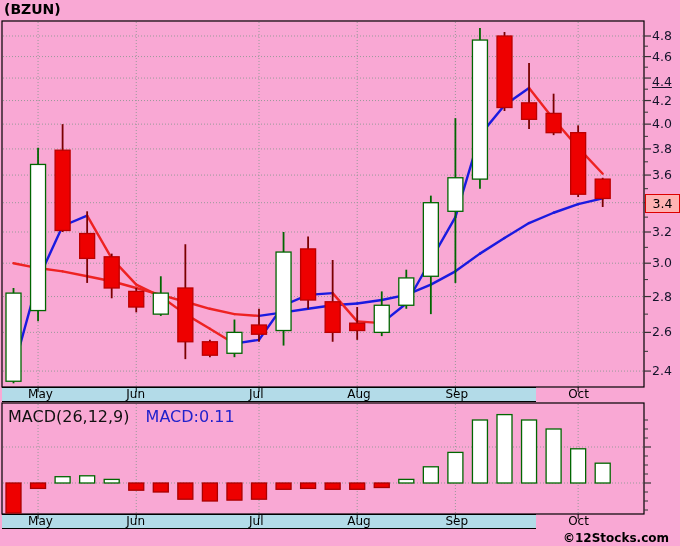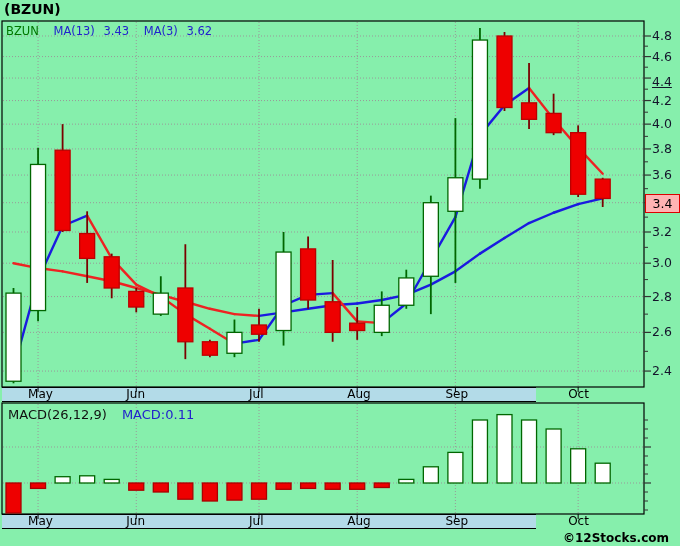--- a/index.html
+++ b/index.html
@@ -1,28 +1,28 @@
 <!DOCTYPE html>
 <html><head>
 <meta charset="utf-8">
 <style>
   html,body{margin:0;padding:0;background:#fff;}
-  #root{position:relative;width:680px;height:546px;background:#86efac;
+  #root{position:relative;width:680px;height:546px;background:#f9a8d4;
         font-family:"DejaVu Sans",sans-serif;overflow:hidden;}
   #title{position:absolute;left:4px;top:1px;font-size:14px;font-weight:bold;color:#000;}
   #plot{position:absolute;left:0;top:0;z-index:2;pointer-events:none;}
   .band{position:absolute;left:2px;width:534px;height:13px;border-top:1px solid #000;
         border-bottom:1px solid #000;z-index:1;}
   #band1{top:387px;}
   #band2{top:514px;}
   .month-label{position:absolute;top:0;font-size:12px;line-height:13px;color:#000;}
   .axis-label{position:absolute;font-size:12.5px;color:#14142b;white-space:nowrap;}
   #price-axis,#macd-axis{position:absolute;left:652px;top:0;width:28px;height:546px;z-index:3;}
   #legend-price{position:absolute;left:6px;top:24px;font-size:11.5px;z-index:3;white-space:nowrap;}
-  #legend-macd{position:absolute;left:8px;top:407px;font-size:13px;z-index:3;white-space:nowrap;}
+  #legend-macd{position:absolute;left:8px;top:407px;font-size:16px;z-index:3;white-space:nowrap;}
   .sym{font-weight:normal;}
   #last-tag{position:absolute;left:645px;width:33px;height:17px;line-height:17px;
             text-align:center;font-size:12.5px;color:#000;z-index:3;}
   #credit{position:absolute;right:11px;top:531px;font-size:12px;font-weight:600;color:#000;z-index:3;}
   .lg-gap{margin-right:11px;}
   .lg-sp{margin-right:5px;}
 </style>
 </head>
 <body>
 
@@ -243,27 +243,20 @@
       <rect x="423.35" y="466.8" width="15" height="16.19999999999999" fill="#ffffff" stroke="#006600" stroke-width="1.3"></rect>
       <rect x="447.90000000000003" y="452.4" width="15" height="30.600000000000023" fill="#ffffff" stroke="#006600" stroke-width="1.3"></rect>
       <rect x="472.45" y="420" width="15" height="63" fill="#ffffff" stroke="#006600" stroke-width="1.3"></rect>
       <rect x="497" y="414.6" width="15" height="68.39999999999998" fill="#ffffff" stroke="#006600" stroke-width="1.3"></rect>
       <rect x="521.5500000000001" y="420" width="15" height="63" fill="#ffffff" stroke="#006600" stroke-width="1.3"></rect>
       <rect x="546.1" y="429" width="15" height="54" fill="#ffffff" stroke="#006600" stroke-width="1.3"></rect>
       <rect x="570.65" y="448.8" width="15" height="34.19999999999999" fill="#ffffff" stroke="#006600" stroke-width="1.3"></rect>
       <rect x="595.2" y="463.2" width="15" height="19.80000000000001" fill="#ffffff" stroke="#006600" stroke-width="1.3"></rect>
     </svg>
 
-  <div id="legend-price">
-    <span class="sym lg-gap" style="color: rgb(0, 119, 0);">BZUN</span>
-    <span class="lg-sp" style="color: rgb(34, 34, 204);">MA(13)</span>
-    <span class="lg-gap" style="color: rgb(34, 34, 204);">3.43</span>
-    <span class="lg-sp" style="color: rgb(34, 34, 204);">MA(3)</span>
-    <span style="color: rgb(34, 34, 204);">3.62</span>
-  </div>
 
   <div id="legend-macd">
     <span class="lg-gap" style="color:#111;">MACD(26,12,9)</span>
     <span style="color: rgb(34, 34, 204);">MACD:0.11</span>
   </div>
 
   <div id="price-axis">
       <div class="axis-label" style="left: 0px; top: 28px;">4.8</div>
       <div class="axis-label" style="left: 0px; top: 48.5733px;">4.6</div>
       <div class="axis-label" style="left: 0px; top: 74px; text-decoration: underline;">4.4</div>

